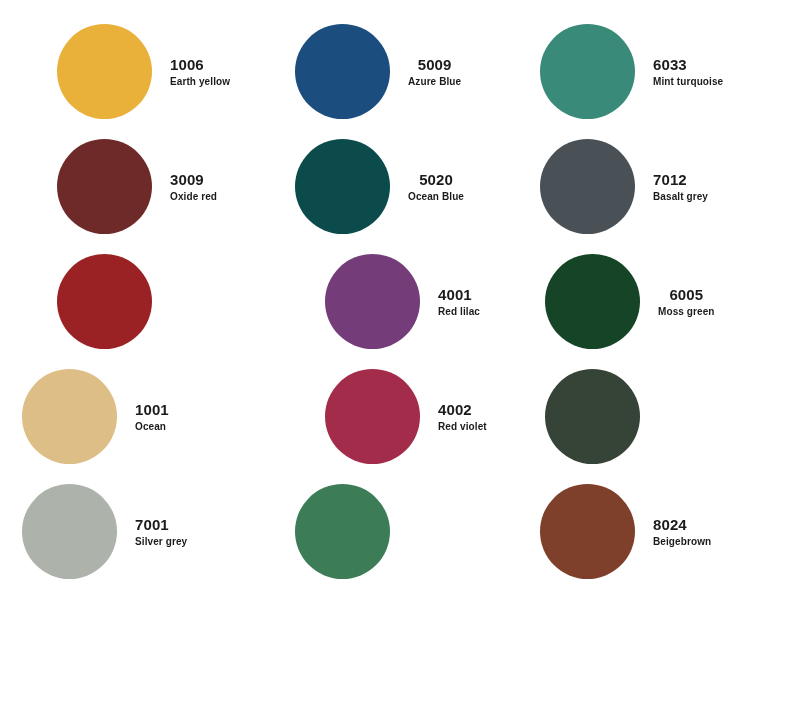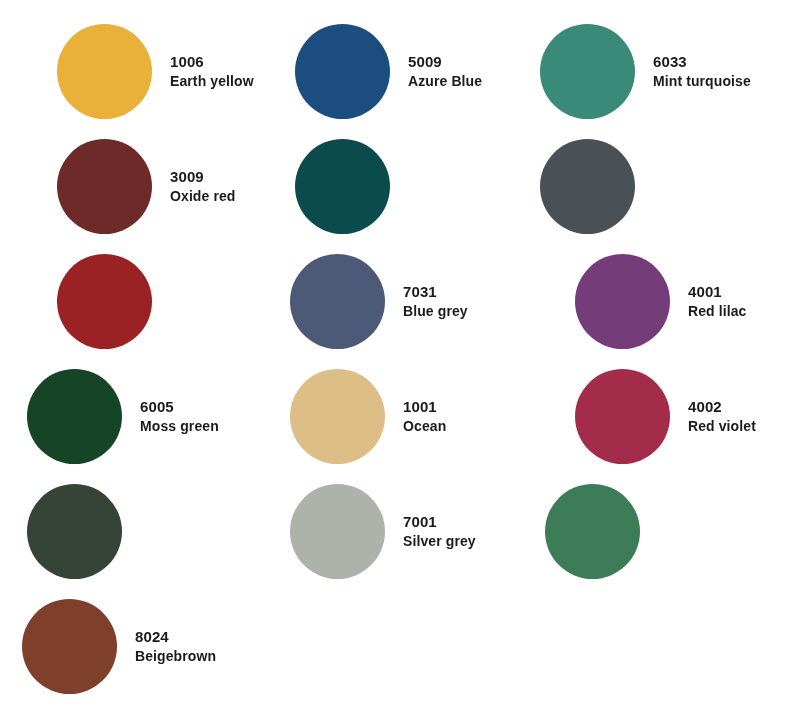--- a/index.html
+++ b/index.html
@@ -27,21 +27,21 @@
     grid-auto-rows: 115px;
     width: 800px;
   }
   .swatch-cell {
     display: flex;
     flex-direction: row;
     align-items: center;
     box-sizing: border-box;
   }
   .col-0 { padding-left: 57px; }
-  .col-1 { padding-left: 27px; }
+  .col-1 { padding-left: 27px; text-align: center; }
   .col-2 { padding-left: 22px; align-items: center; }
 
   .swatch-dot {
     width: 95px;
     height: 95px;
     border-radius: 50%;
     flex: 0 0 95px;
     background: #cccccc;
   }
   .swatch-label {
@@ -51,21 +51,21 @@
     justify-content: center;
     line-height: 1.32;
   }
   .swatch-code {
     font-size: 15px;
     font-weight: bold;
     color: #1b1b1b;
     letter-spacing: 0.1px;
   }
   .swatch-name {
-    font-size: 14px;
+    font-size: 10px;
     font-weight: bold;
     color: #1b1b1b;
     letter-spacing: 0.1px;
     white-space: nowrap;
   }
 </style>
 </head>
 <body>
 
 <div id="swatch-chart">
@@ -93,33 +93,34 @@
       </div>
       <div class="swatch-cell col-0">
         <div class="swatch-dot" style="background: rgb(110, 42, 41);"></div>
         <div class="swatch-label">
           <div class="swatch-code">3009</div>
           <div class="swatch-name">Oxide red</div>
         </div>
       </div>
       <div class="swatch-cell col-1">
         <div class="swatch-dot" style="background: rgb(11, 75, 75);"></div>
+        <div class="swatch-label">
+          <div class="swatch-code">5020</div>
+          <div class="swatch-name">Ocean Blue</div>
+        </div>
       </div>
       <div class="swatch-cell col-2">
         <div class="swatch-dot" style="background: rgb(74, 81, 86);"></div>
+        <div class="swatch-label">
+          <div class="swatch-code">7012</div>
+          <div class="swatch-name">Basalt grey</div>
+        </div>
       </div>
       <div class="swatch-cell col-0">
         <div class="swatch-dot" style="background: rgb(155, 34, 36);"></div>
-      </div>
-      <div class="swatch-cell col-2">
-        <div class="swatch-dot" style="background: rgb(77, 90, 119);"></div>
-        <div class="swatch-label">
-          <div class="swatch-code">7031</div>
-          <div class="swatch-name">Blue grey</div>
-        </div>
       </div>
       <div class="swatch-cell col-0">
         <div class="swatch-dot" style="background: rgb(116, 60, 120);"></div>
         <div class="swatch-label">
           <div class="swatch-code">4001</div>
           <div class="swatch-name">Red lilac</div>
         </div>
       </div>
       <div class="swatch-cell col-1">
         <div class="swatch-dot" style="background: rgb(22, 68, 39);"></div>

